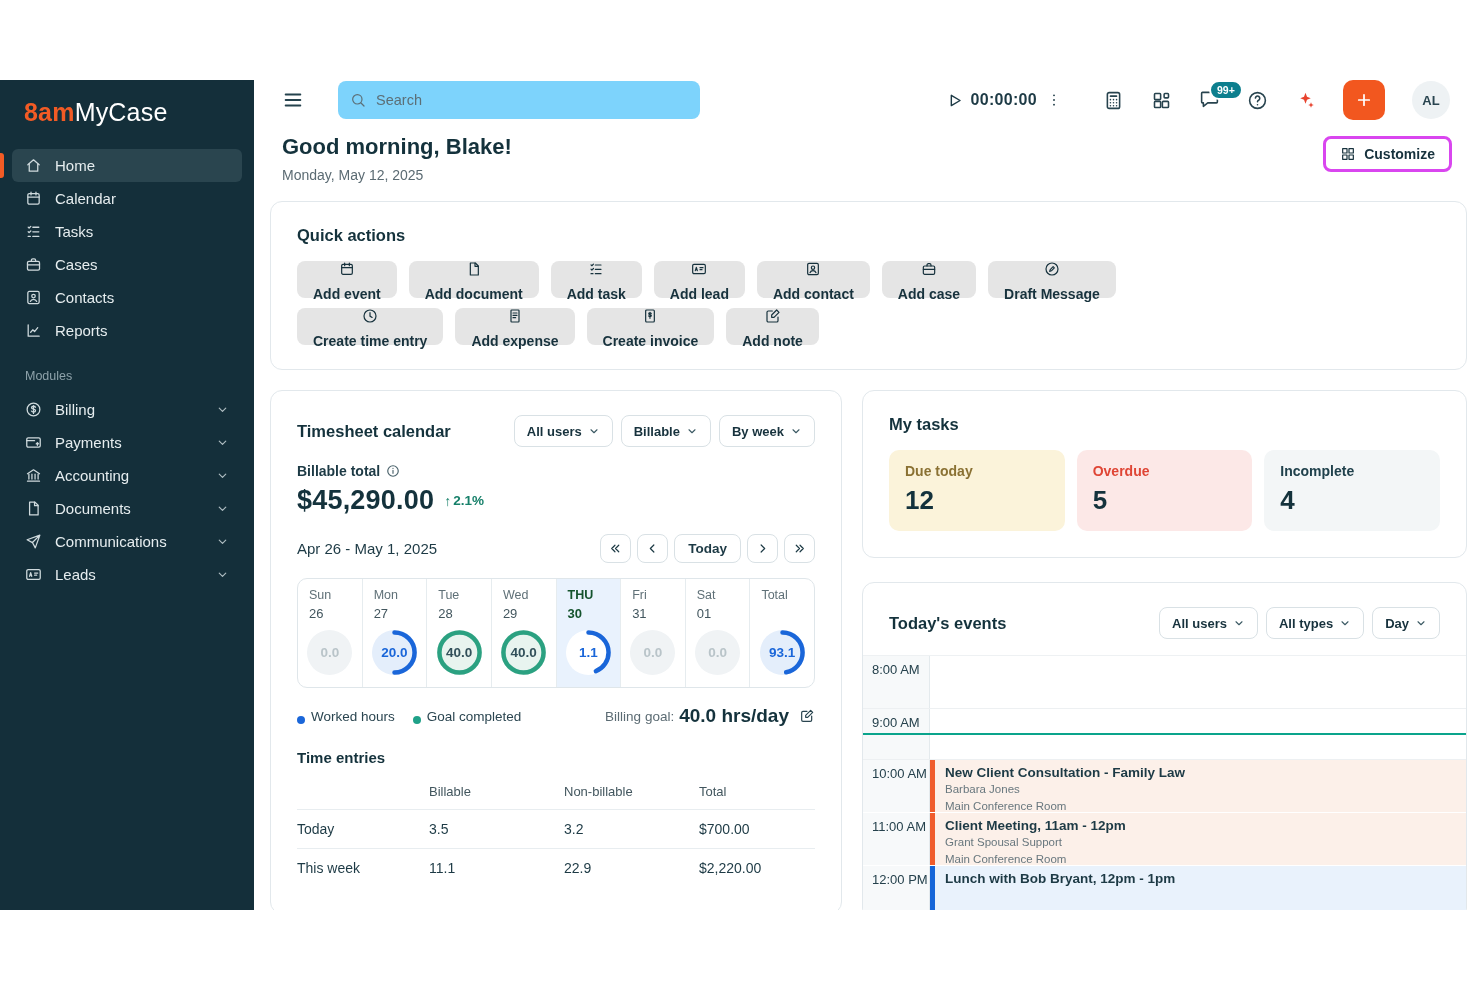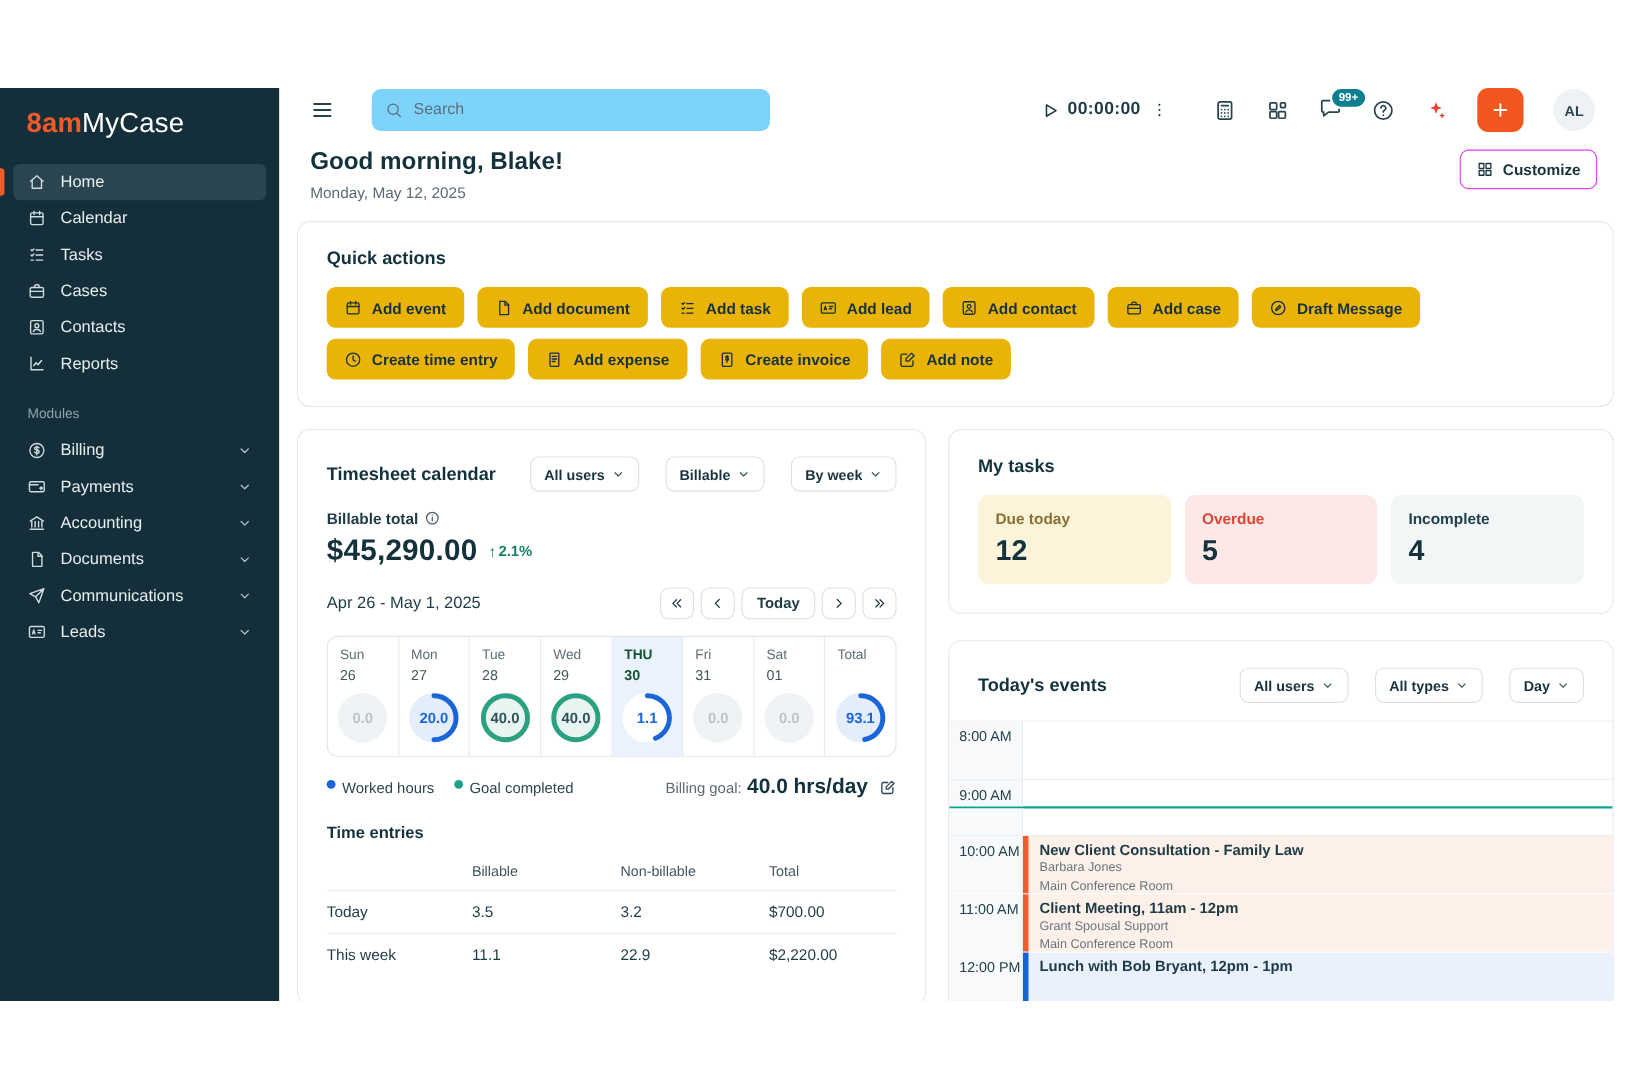--- a/index.html
+++ b/index.html
@@ -42,40 +42,40 @@
   .chat-wrap { position:relative; cursor:pointer; }
   .badge { position:absolute; top:-8px; left:10px; background:#0d7f8e; color:#fff; font-size:10.5px; font-weight:700; border-radius:999px; padding:2px 6px; border:2px solid #fff; }
   .sparkle { color:#e8432e; }
   .add-btn { width:42px; height:40px; background:#f2571f; border:none; border-radius:10px; color:#fff; display:flex; align-items:center; justify-content:center; cursor:pointer; }
   .add-btn .ic { width:18px; height:18px; }
   .avatar { width:38px; height:38px; border-radius:50%; background:#eef2f4; display:flex; align-items:center; justify-content:center; font-size:13px; font-weight:700; color:#2a4550; cursor:pointer; }
 
   .page-header { display:flex; align-items:flex-start; margin:14px 28px 0; }
   .greeting { font-size:22px; font-weight:700; color:#14323c; }
   .date-sub { font-size:14px; color:#5b6b73; margin-top:7px; }
-  .customize-btn { margin-left:auto; margin-top:2px; display:flex; align-items:center; gap:8px; height:36px; padding:0 14px; background:#fff; border:1px solid #d946ef; border-radius:8px; font-size:14px; font-weight:600; color:#17323d; cursor:pointer; }
+  .customize-btn { margin-left:auto; margin-top:2px; display:flex; align-items:center; gap:8px; height:36px; padding:0 14px; background:#fff; border:3px solid #d946ef; border-radius:8px; font-size:14px; font-weight:600; color:#17323d; cursor:pointer; }
   .customize-btn .ic { width:16px; height:16px; }
 
   .content { padding:18px 13px 0 16px; }
   .card { background:#fff; border:1px solid #e2e8ec; border-radius:12px; }
   .qa-card { padding:24px 26px; }
   .card-title { font-size:16.5px; font-weight:700; color:#14323c; }
   .qa-rows { display:flex; flex-direction:column; gap:10px; margin-top:16px; }
   .qa-row { display:flex; gap:12px; }
-  .qa-btn { display:flex; align-items:center; gap:9px; height:37px; padding:0 16px; background:#eab308; border:none; border-radius:8px; font-size:14px; font-weight:600; color:#17323d; font-family:"Liberation Sans",sans-serif; cursor:pointer; white-space:nowrap; }
+  .qa-btn { display:flex; align-items:center; gap:9px; height:37px; padding:0 16px; background:#e5e5e5; border:none; border-radius:8px; font-size:14px; font-weight:600; color:#17323d; font-family:"Liberation Sans",sans-serif; cursor:pointer; white-space:nowrap;flex-direction:column; }
   .qa-btn .ic { width:16px; height:16px; }
 
   .columns { display:flex; gap:20px; margin-top:20px; align-items:flex-start; }
   .col-left { width:572px; flex:0 0 auto; }
   .col-right { flex:1; min-width:0; display:flex; flex-direction:column; gap:24px; }
 
   
   .ts-card { padding:24px 26px 26px; }
   .ts-head { display:flex; align-items:center; }
-  .pills { margin-left:auto; display:flex; gap:24px; }
+  .pills { margin-left:auto; display:flex; gap:8px; }
   .pill { display:flex; align-items:center; gap:6px; height:32px; padding:0 12px; background:#fff; border:1px solid #d9e1e5; border-radius:8px; font-size:13px; font-weight:600; color:#17323d; cursor:pointer; white-space:nowrap; }
   .pill .chev { width:12px; height:12px; color:#3c5a64; }
   .bt-label { display:flex; align-items:center; gap:6px; margin-top:16px; font-size:14px; font-weight:600; color:#1d3a45; }
   .bt-label .ic { width:14px; height:14px; color:#4a626b; }
   .bt-amount-row { display:flex; align-items:center; gap:10px; margin-top:6px; }
   .bt-amount { font-size:27px; font-weight:800; color:#14323c; letter-spacing:.2px; }
   .bt-change { display:flex; align-items:center; gap:2px; font-size:13.5px; font-weight:600; color:#17806a; }
   .bt-change .arrow { font-size:14px; }
   .range-row { display:flex; align-items:center; margin-top:18px; }
   .range-text { font-size:15px; color:#1d3a45; }
@@ -92,21 +92,21 @@
   .day-col.today { background:#e9f2fd; }
   .day-col.today .dname, .day-col.today .ddate { color:#14532d; font-weight:700; }
   .circle-wrap { position:relative; width:47px; height:47px; margin-top:8px; }
   .circle-wrap svg { position:absolute; inset:0; }
   .circle-val { position:absolute; inset:0; display:flex; align-items:center; justify-content:center; font-size:13.5px; font-weight:700; }
   .val-empty { color:#b9c4c9; }
   .val-blue { color:#1a66d9; }
   .val-dark { color:#32505a; }
 
   .legend-row { display:flex; align-items:center; margin-top:17px; font-size:13.5px; color:#2a4550; }
-  .legend-item { display:flex; align-items:flex-start; gap:6px; margin-right:18px; }
+  .legend-item { display:flex; align-items:flex-end; gap:6px; margin-right:18px; }
   .dot { width:8px; height:8px; border-radius:50%; }
   .dot-blue { background:#1a66d9; }
   .dot-teal { background:#1fa188; }
   .goal { margin-left:auto; display:flex; align-items:center; gap:5px; font-size:13.5px; color:#5b6b73; }
   .goal b { color:#14323c; font-size:19px; }
   .goal .ic { width:16px; height:16px; color:#2a4550; margin-left:5px; cursor:pointer; }
 
   .te-title { font-size:15px; font-weight:700; color:#14323c; margin-top:22px; }
   .te-table { margin-top:10px; }
   .te-row { display:grid; grid-template-columns:132px 135px 135px 1fr; align-items:center; }

